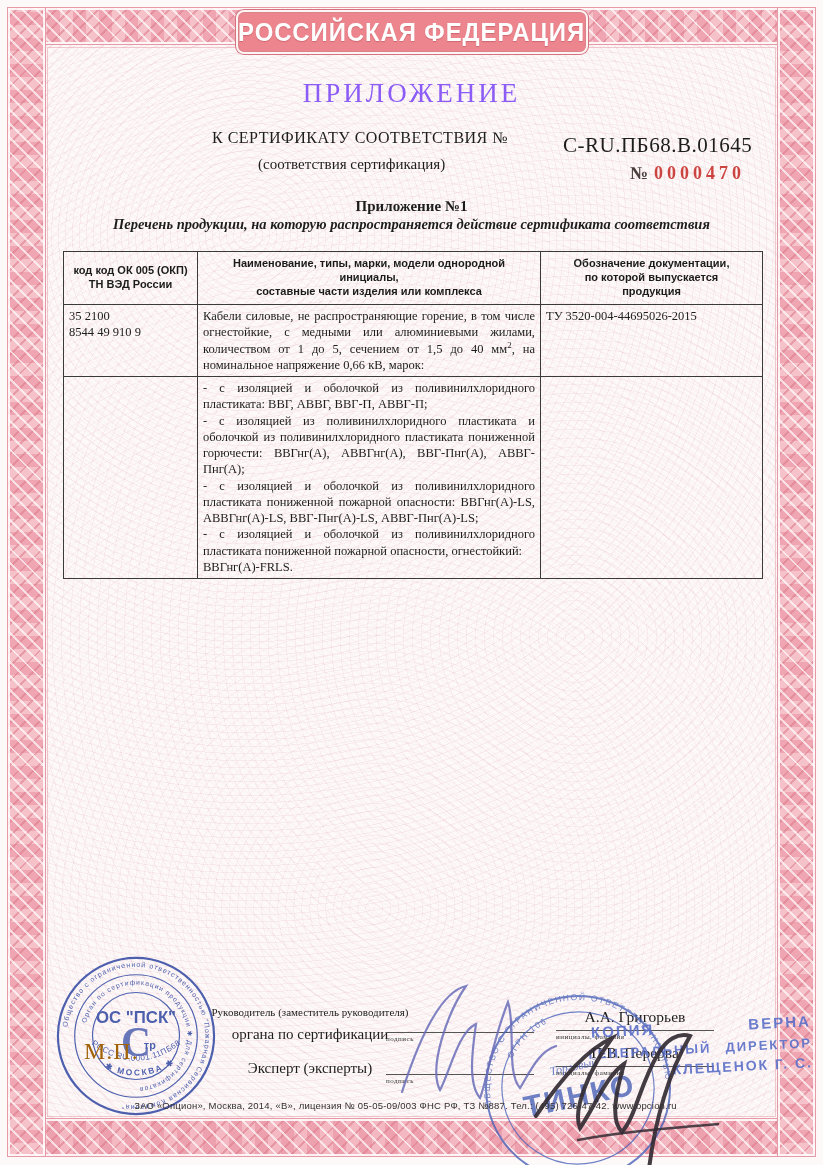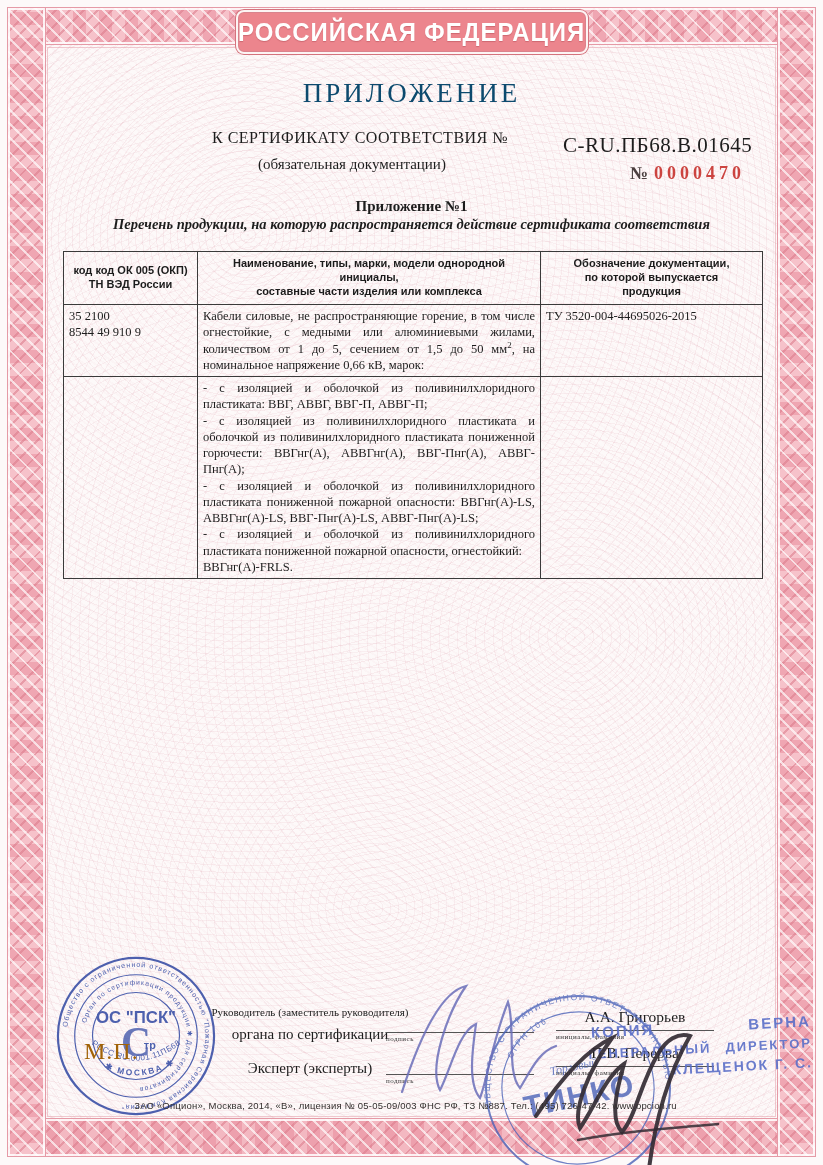--- a/index.html
+++ b/index.html
@@ -61,21 +61,21 @@
   .banner span{
     font-family:"Liberation Sans", sans-serif;
     font-weight:bold;font-size:26px;color:#fff;
     letter-spacing:1px;transform:scaleX(.92);white-space:nowrap;
     text-shadow:0 1px 1px rgba(160,60,70,.4);
   }
   
   .abs{position:absolute;}
   .title{
     left:0;right:0;top:78px;text-align:center;
-    font-size:27px;letter-spacing:3px;color:#0c4a6e;
+    font-size:27px;letter-spacing:3px;color:#8b5cf6;
   }
   .subtitle{left:212px;top:129px;font-size:16px;letter-spacing:.5px;}
   .subtitle-note{left:258px;top:156px;font-size:15px;}
   .cert-number{left:563px;top:133px;font-size:21px;letter-spacing:.5px;}
   .form-number{left:630px;top:163px;font-size:18px;font-weight:bold;}
   .form-number .no{color:#4a3f3f;}
   .form-number .digits{color:#cc4440;letter-spacing:4px;margin-left:6px;}
   .appendix-title{left:0;right:0;top:198px;text-align:center;font-size:15px;font-weight:bold;}
   .appendix-subtitle{left:0;right:0;top:216px;text-align:center;font-size:14.5px;font-weight:bold;font-style:italic;}
   
@@ -149,21 +149,21 @@
   <div class="band band-left"></div>
   <div class="band band-right"></div>
   <div class="inner-hairline"></div>
 
   <div class="banner">
     <span>РОССИЙСКАЯ ФЕДЕРАЦИЯ</span>
   </div>
 
   <div class="abs title">ПРИЛОЖЕНИЕ</div>
   <div class="abs subtitle">К СЕРТИФИКАТУ СООТВЕТСТВИЯ  №</div>
-  <div class="abs subtitle-note">(обязательная документации)</div>
+  <div class="abs subtitle-note">(соответствия сертификация)</div>
   <div class="abs cert-number">C-RU.ПБ68.В.01645</div>
   <div class="abs form-number">
     <span class="no">№</span><span class="digits">0000470</span>
   </div>
   <div class="abs appendix-title">Приложение №1</div>
   <div class="abs appendix-subtitle">Перечень продукции, на которую распространяется действие сертификата соответствия</div>
 
   <table class="product">
     <colgroup>
         <col class="col1">
@@ -179,21 +179,21 @@
         <th>Обозначение документации,
 по которой выпускается
 продукция</th>
       </tr>
     </thead>
     <tbody>
       <tr>
         <td class="code">35 2100
 8544 49 910 9</td>
         <td class="desc">
-            <p><span>Кабели силовые, не распространяющие горение, в том числе огнестойкие, с медными или алюминиевыми жилами, количеством от 1 до 5, сечением от 1,5 до 50 мм</span><sup>2</sup><span>, на номинальное напряжение 0,66 кВ, марок:</span></p>
+            <p><span>Кабели силовые, не распространяющие горение, в том числе огнестойкие, с медными или алюминиевыми жилами, количеством от 1 до 5, сечением от 1,5 до 40 мм</span><sup>2</sup><span>, на номинальное напряжение 0,66 кВ, марок:</span></p>
           </td>
         <td class="doc">ТУ 3520-004-44695026-2015</td>
       </tr>
       <tr>
         <td class="code"></td>
         <td class="desc">
           <p class="pre">- с изоляцией и оболочкой из поливинилхлоридного пластиката: ВВГ, АВВГ, ВВГ-П, АВВГ-П;</p>
           <p class="pre">- с изоляцией из поливинилхлоридного пластиката и оболочкой из поливинилхлоридного пластиката пониженной горючести: ВВГнг(А), АВВГнг(А), ВВГ-Пнг(А), АВВГ-Пнг(А);</p>
           <p class="pre">- с изоляцией и оболочкой из поливинилхлоридного пластиката пониженной пожарной опасности: ВВГнг(А)-LS, АВВГнг(А)-LS, ВВГ-Пнг(А)-LS, АВВГ-Пнг(А)-LS;</p>
           <p class="pre">- с изоляцией и оболочкой из поливинилхлоридного пластиката пониженной пожарной опасности, огнестойкий:

